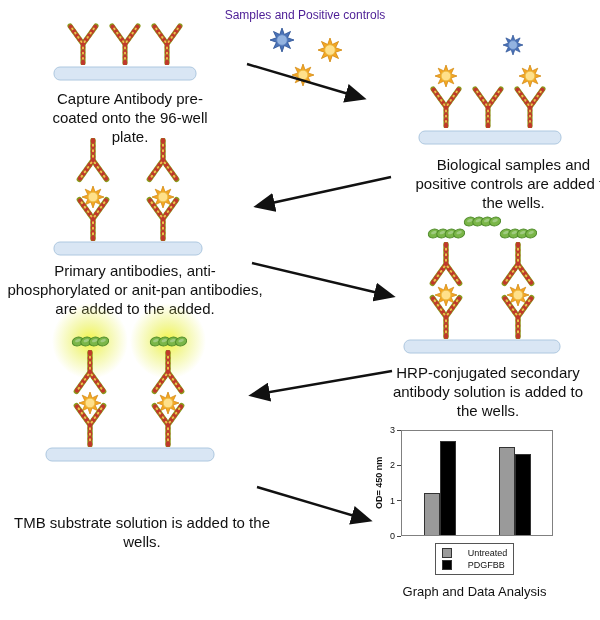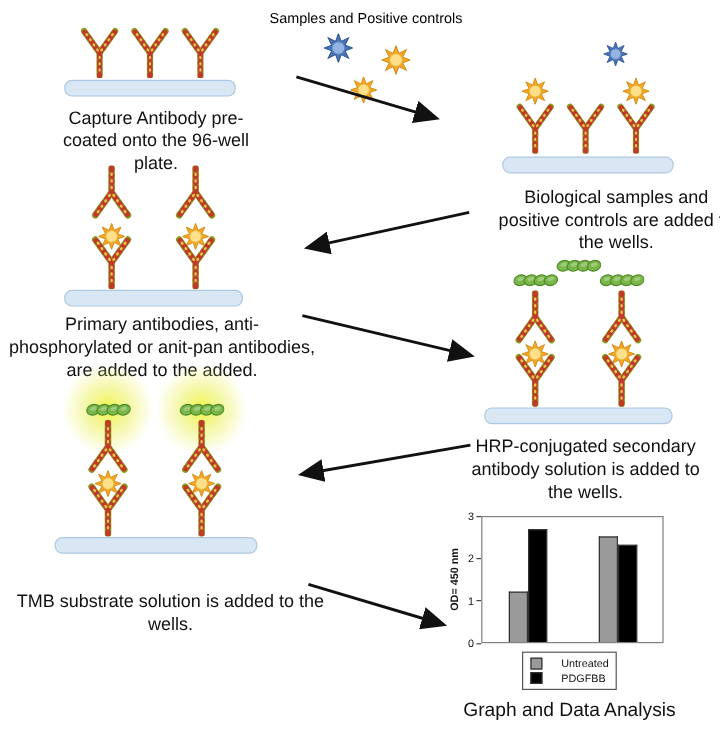--- a/index.html
+++ b/index.html
@@ -1,40 +1,40 @@
 <!DOCTYPE html>
 <html><head>
 <meta charset="utf-8">
 <style>
   html,body{margin:0;padding:0;background:#fff;}
   .canvas{position:relative;width:600px;height:620px;background:#ffffff;overflow:hidden;
           font-family:"Liberation Sans",sans-serif;color:#111;}
   .scene{position:absolute;}
   .caption{position:absolute;text-align:center;font-size:15px;line-height:1.25;color:#111;}
-  .samples-label{position:absolute;text-align:center;font-size:12px;color:#000000;}
+  .samples-label{position:absolute;text-align:center;font-size:12px;color:#4c1d95;}
   #arrows{position:absolute;left:0;top:0;pointer-events:none;}
   .arrow{stroke:#111;stroke-width:2.4;}
 
   
   #chart{position:absolute;left:372px;top:430px;width:205px;}
   .chart-row{display:flex;align-items:flex-end;}
   .ylab{writing-mode:vertical-rl;transform:rotate(180deg);font-size:9px;font-weight:bold;
         height:106px;display:flex;align-items:center;justify-content:center;width:13px;}
   .yticks{position:relative;width:16px;height:106px;}
   .ytick{position:absolute;right:6px;font-size:9px;line-height:10px;color:#111;}
   .ymark{position:absolute;right:0;width:4px;height:1px;background:#444;}
   .plot{position:relative;width:152px;height:106px;border:1px solid #808080;background:#fff;
         display:flex;align-items:flex-end;justify-content:space-around;box-sizing:border-box;}
   .bar-group{display:flex;align-items:flex-end;height:100%;}
   .bar{width:16px;border:1px solid #333;border-bottom:none;box-sizing:border-box;}
   .cats{display:flex;justify-content:space-around;width:152px;margin-left:29px;font-size:9px;margin-top:2px;}
   .legend{border:1px solid #555;padding:3px 6px;width:fit-content;margin:7px auto 0 auto;background:#fff;}
   .legend-row{display:flex;align-items:center;gap:16px;font-size:9px;line-height:12px;}
   .legend-swatch{display:inline-block;width:8px;height:8px;border:1px solid #333;}
-  .chart-caption{text-align:center;font-size:16px;margin-top:9px;}
+  .chart-caption{text-align:center;font-size:13px;margin-top:9px;}
 </style>
 </head>
 <body>
 
 <div class="canvas">
 
   <svg width="0" height="0" style="position:absolute" aria-hidden="true">
     <defs>
       <symbol id="sym-ab" viewBox="0 0 44 54">
         <g fill="none" stroke-linecap="round">
@@ -154,21 +154,21 @@
       <use href="#sym-sun-o" x="41" y="92" width="22" height="22"></use>
       <use href="#sym-ab" x="32" y="97" width="40" height="50"></use>
       <g transform="translate(150 100) rotate(180)">
           <use href="#sym-ab" width="40" height="50"></use>
         </g>
       <use href="#sym-sun-o" x="119" y="92" width="22" height="22"></use>
       <use href="#sym-ab" x="110" y="97" width="40" height="50"></use>
       <rect x="8" y="148" width="168" height="13" rx="6" fill="#d9e6f4" stroke="#aec8e0"></rect>
     </svg>
   </div>
-  <div class="caption" style="left:12px;top:493px;width:260px">TMB substrate solution is added to the wells.</div>
+  <div class="caption" style="left:12px;top:514px;width:260px">TMB substrate solution is added to the wells.</div>
 
   <div id="chart">
     <div class="chart-row">
       <div class="ylab">OD= 450 nm</div>
       <div class="yticks" id="chart-ticks">
           <span class="ytick" style="bottom: calc(0% - 5px);">0</span>
           <span class="ymark" style="bottom: calc(0% - 0.5px);"></span>
           <span class="ytick" style="bottom: calc(33.3333% - 5px);">1</span>
           <span class="ymark" style="bottom: calc(33.3333% - 0.5px);"></span>
           <span class="ytick" style="bottom: calc(66.6667% - 5px);">2</span>

